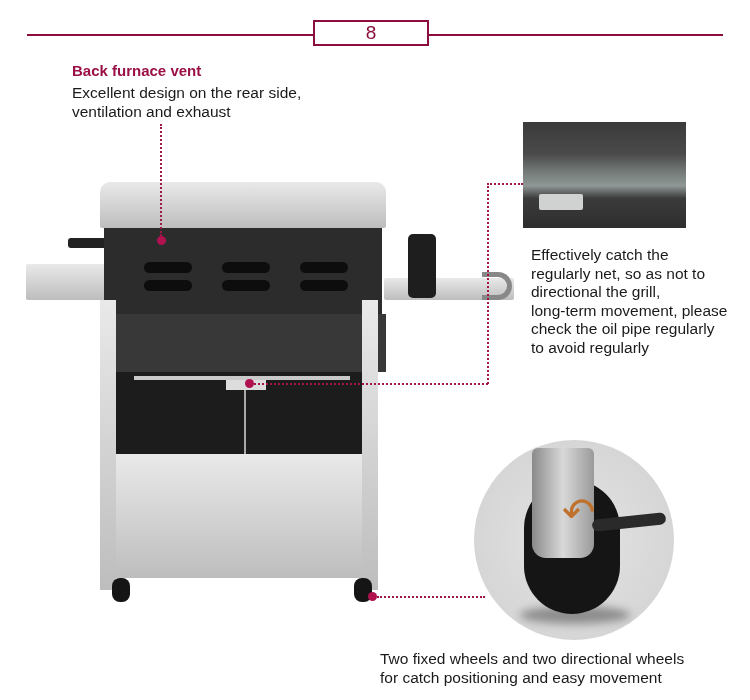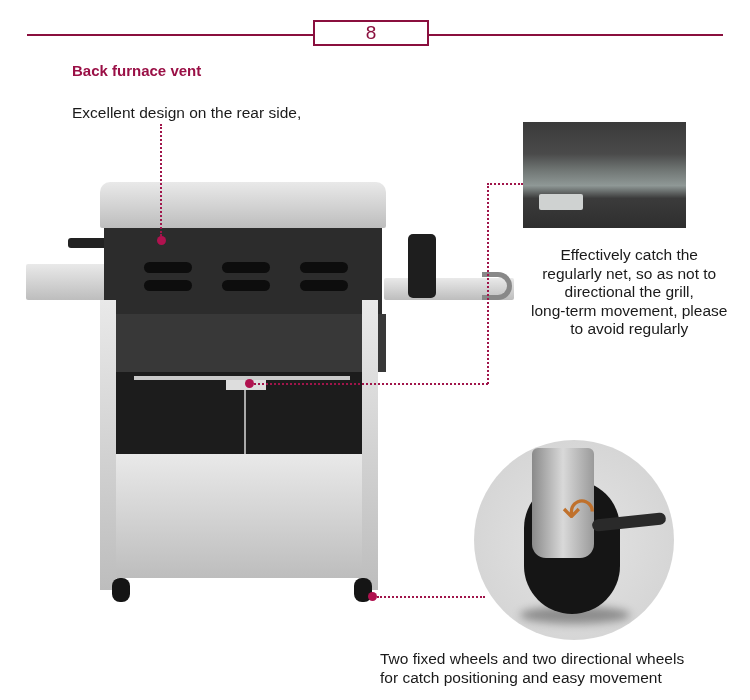--- a/index.html
+++ b/index.html
@@ -17,22 +17,23 @@
   .steel{background:linear-gradient(180deg,#e9e9e9,#cfcfcf 60%,#bdbdbd);}
 </style>
 </head>
 <body>
 
 <div class="hdr-line" style="left:27px;width:287px;"></div>
 <div class="hdr-line" style="left:428px;width:295px;"></div>
 <div class="hdr-box"><span>8</span></div>
 
 <div class="abs title" style="left:72px;top:62px;">Back furnace vent</div>
-<div class="abs txt" style="left:72px;top:84px;margin-top:20px;">
+<div class="abs txt" style="left:72px;top:84px;">
   <div>Excellent design on the rear side,</div>
+  <div>ventilation and exhaust</div>
 </div>
 
 <div class="abs" style="left:26px;top:180px;width:500px;height:430px;">
 
   <div class="abs steel" style="left:0;top:84px;width:86px;height:36px;border-radius:2px;"></div>
   <div class="abs" style="left:42px;top:58px;width:40px;height:10px;background:#222;border-radius:3px;"></div>
 
   <div class="abs steel" style="left:358px;top:98px;width:130px;height:22px;border-radius:2px;"></div>
   <div class="abs" style="left:456px;top:92px;width:30px;height:28px;border:5px solid #888;border-left:none;border-radius:0 16px 16px 0;box-sizing:border-box;"></div>
 
@@ -69,25 +70,26 @@
 
 <div class="pin" style="left:245px;top:379px;"></div>
 <div class="dot-h" style="left:254px;top:383px;width:234px;"></div>
 <div class="dot-v" style="left:487px;top:183px;height:201px;"></div>
 <div class="dot-h" style="left:487px;top:183px;width:36px;"></div>
 
 <div class="abs" style="left:523px;top:122px;width:163px;height:106px;background:linear-gradient(180deg,#3a3a3a 0%,#4a4a4a 30%,#6f7573 45%,#8f9896 60%,#3b3b3b 72%,#2e2e2e 100%);">
   <div class="abs" style="left:16px;top:72px;width:44px;height:16px;background:#cfd2d1;border-radius:2px;"></div>
 </div>
 
-<div class="abs txt" style="left:531px;top:246px;text-align:center;">
+<div class="abs txt" style="left:531px;top:246px;">
   <div>Effectively catch the</div>
   <div>regularly net, so as not to</div>
   <div>directional the grill,</div>
   <div>long-term movement, please</div>
+  <div>check the oil pipe regularly</div>
   <div>to avoid regularly</div>
 </div>
 
 <div class="pin" style="left:368px;top:592px;"></div>
 <div class="dot-h" style="left:377px;top:596px;width:108px;"></div>
 
 <div class="abs" style="left:474px;top:440px;width:200px;height:200px;border-radius:50%;background:radial-gradient(circle at 50% 50%,#e4e4e4,#d6d6d6 70%,#cfcfcf);overflow:hidden;">
   <div class="abs" style="left:46px;top:166px;width:110px;height:18px;border-radius:50%;background:rgba(0,0,0,0.35);filter:blur(4px);"></div>
   <div class="abs" style="left:50px;top:40px;width:96px;height:134px;border-radius:48px;background:#151515;"></div>
   <div class="abs" style="left:58px;top:8px;width:62px;height:110px;background:linear-gradient(90deg,#8a8a8a,#d9d9d9 50%,#9a9a9a);border-radius:6px 6px 14px 14px;"></div>

